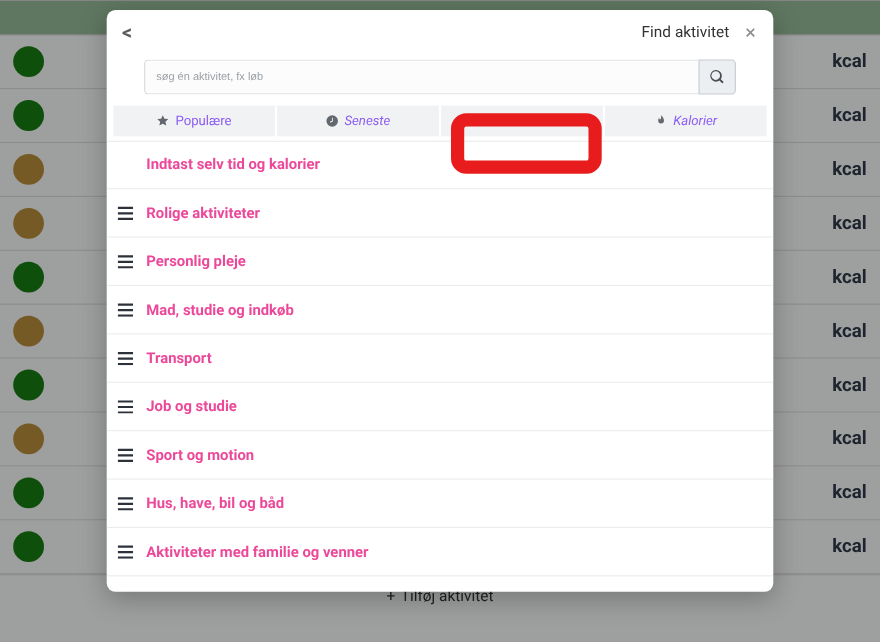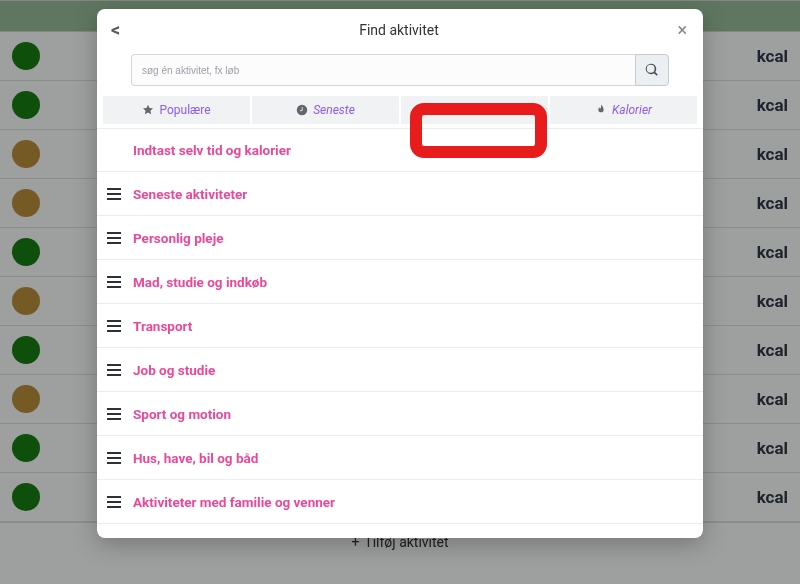--- a/index.html
+++ b/index.html
@@ -15,21 +15,21 @@
   .bg .dot.brown { background: #b68a3a; }
   .bg .row .txt { margin-left: auto; font-weight: 700; color: #2e3847; font-size: 17px; }
   .bg .addbar { height: 38px; display:flex; align-items:center; justify-content:center; border-top:1px solid #d7d7d7; font-size:14px; color:#333; gap:5px; }
 
   .dim { position:absolute; inset:0; background: rgba(0,0,0,0.35); }
 
   
   .modal { position: absolute; left: 97px; top: 9px; width: 606px; height: 529px; background: #fff; border-radius: 8px; box-shadow: 0 6px 24px rgba(0,0,0,.25); display:flex; flex-direction:column; }
   .modal-header { display:flex; align-items:center; padding: 10px 16px 8px 14px; }
   .modal-header .back { font-size: 18px; color:#5b5b5b; font-weight:700; width:24px; cursor:pointer; }
-  .modal-header .title { flex:1; text-align:center; font-size:14px; color:#333; }
+  .modal-header .title { flex:1; text-align:right; font-size:14px; color:#333; }
   .modal-header .close { font-size:18px; color:#8a8a8a; cursor:pointer; width:24px; text-align:right; }
 
   .search-wrap { padding: 6px 34px 10px 34px; display:flex; }
   .search-input { flex:1; height:32px; border:1px solid #d4d6d9; border-right:none; border-radius:4px 0 0 4px; padding:0 10px; font-size:10px; color:#0c4a6e; background:#fcfcfc; }
   .search-input::placeholder { color:#9ba0a6; }
   .search-btn { width:34px; height:32px; border:1px solid #c6cacf; border-radius:0 4px 4px 0; background:#eceff1; display:flex; align-items:center; justify-content:center; cursor:pointer; }
   .search-btn svg { width:14px; height:14px; fill:#4a4f55; }
 
   .tabs { display:flex; padding: 0 6px; }
   .tab { flex:1; height:28px; background:#f1f2f3; display:flex; align-items:center; justify-content:center; gap:5px; font-size:12px; color:#8b5cf6; cursor:pointer; }
@@ -148,21 +148,21 @@
       <div class="listitem first">
         <svg class="ham gap" viewBox="0 0 14 13">
           <use href="#ic-ham"></use>
         </svg>
                  <span class="label">Indtast selv tid og kalorier</span>
       </div>
       <div class="listitem">
         <svg class="ham " viewBox="0 0 14 13">
           <use href="#ic-ham"></use>
         </svg>
-                 <span class="label">Seneste aktiviteter</span>
+                 <span class="label">Rolige aktiviteter</span>
       </div>
       <div class="listitem">
         <svg class="ham " viewBox="0 0 14 13">
           <use href="#ic-ham"></use>
         </svg>
                  <span class="label">Personlig pleje</span>
       </div>
       <div class="listitem">
         <svg class="ham " viewBox="0 0 14 13">
           <use href="#ic-ham"></use>

